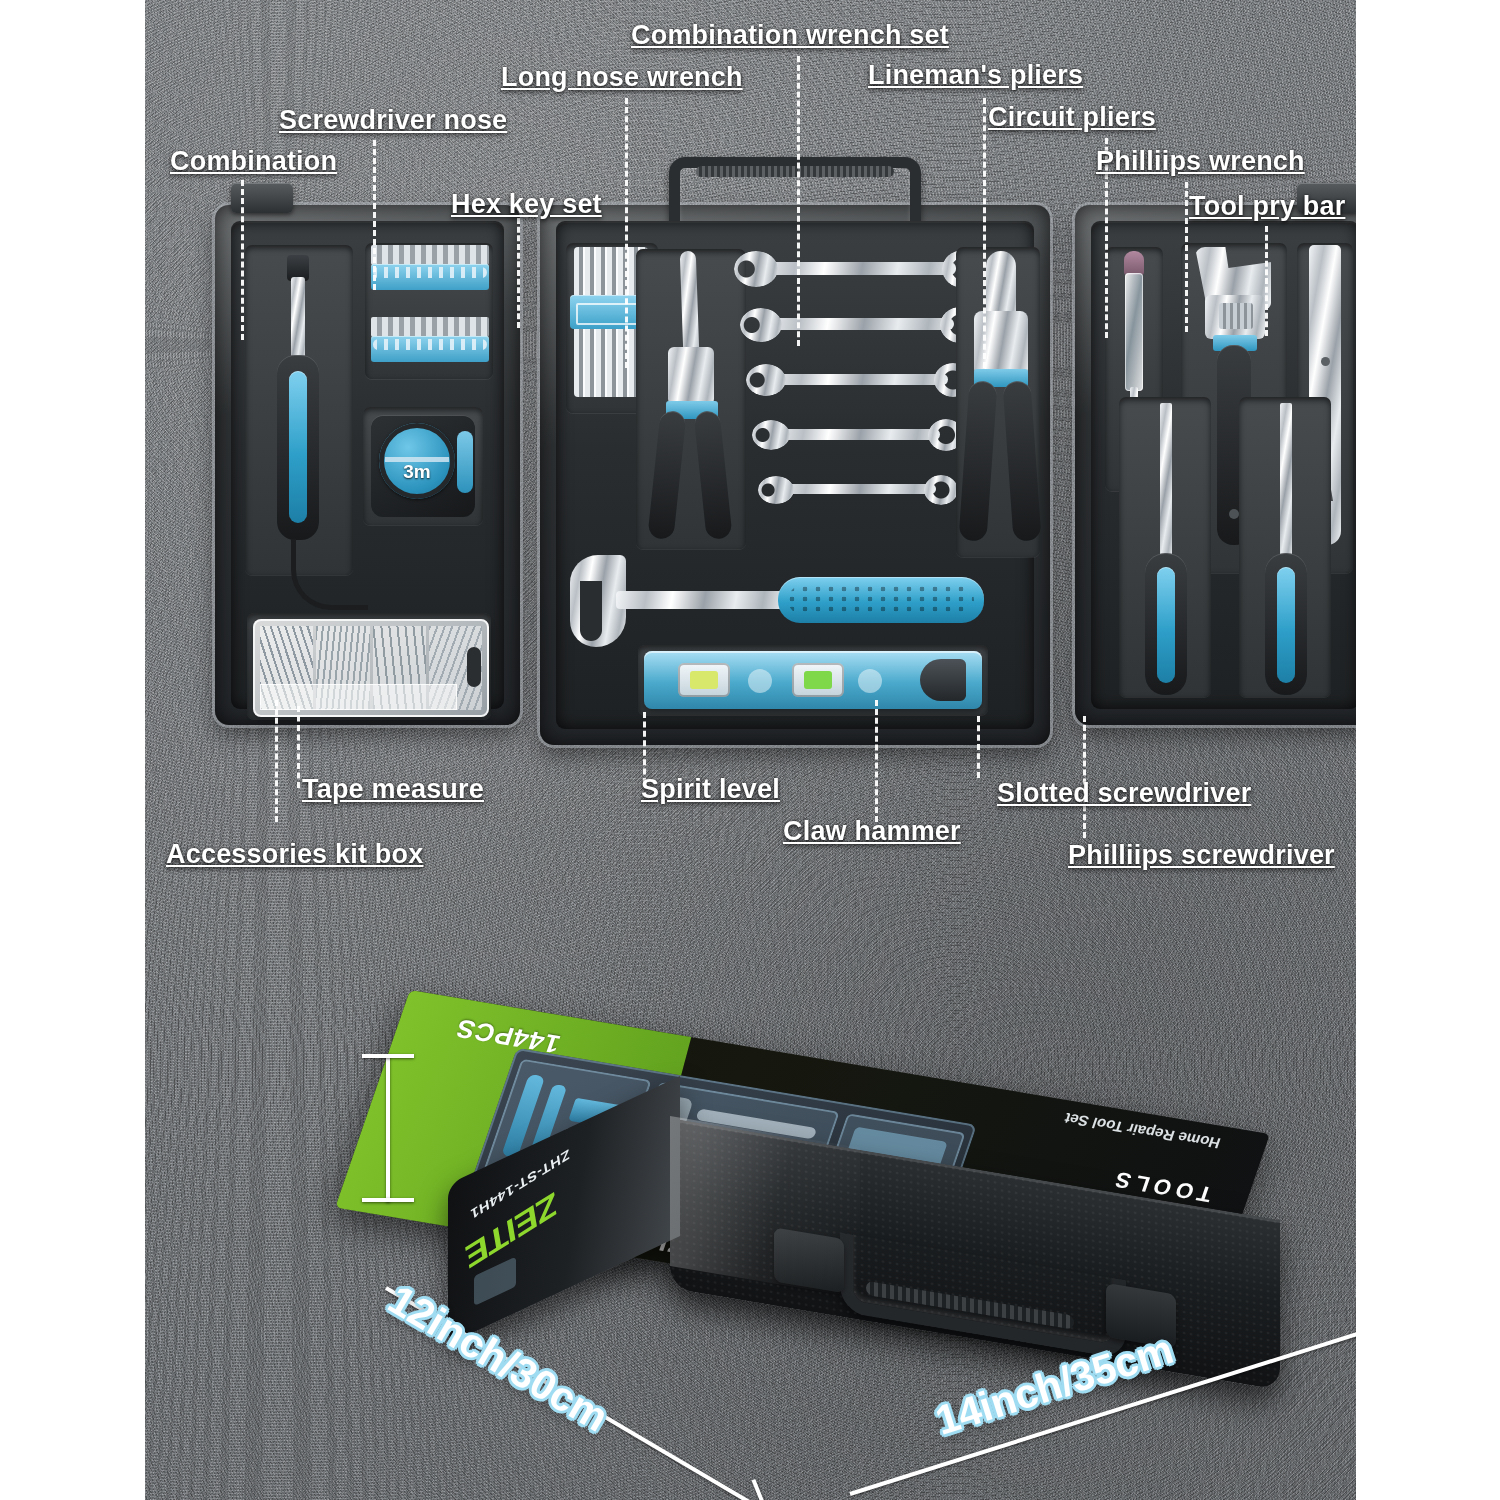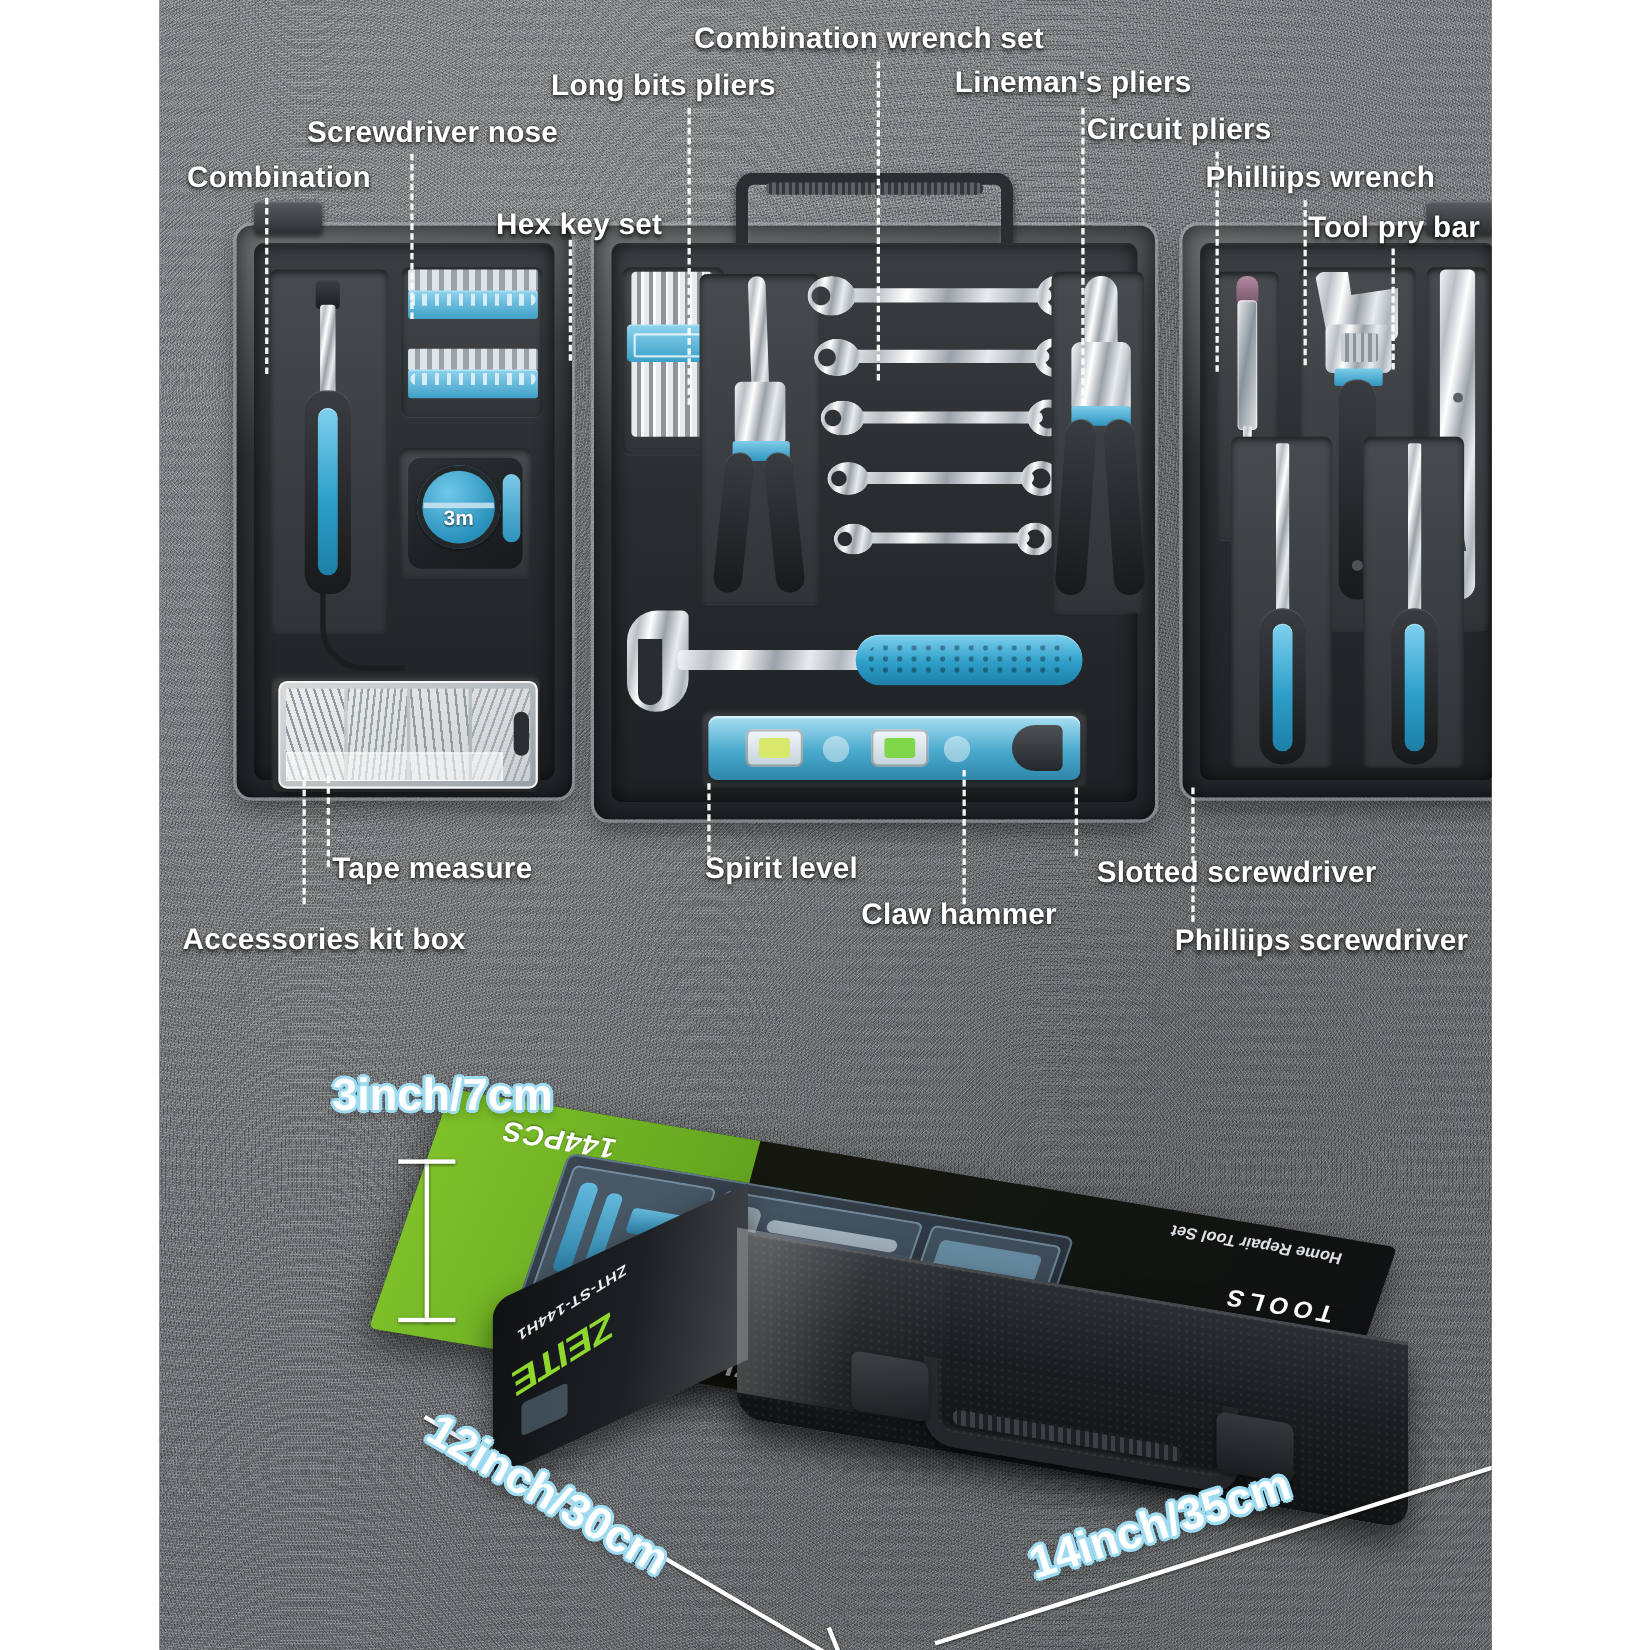--- a/index.html
+++ b/index.html
@@ -25,20 +25,21 @@
       repeating-radial-gradient(circle at 11% 23%, rgba(255,255,255,.5) 0 .6px, rgba(0,0,0,0) .6px 3px),
       repeating-radial-gradient(circle at 67% 71%, rgba(0,0,0,.5) 0 .6px, rgba(0,0,0,0) .6px 3.4px),
       repeating-radial-gradient(circle at 41% 89%, rgba(255,255,255,.4) 0 .5px, rgba(0,0,0,0) .5px 2.6px);
   }
 
   
   .lbl{
     position:absolute;color:#fff;font-weight:bold;font-size:27px;line-height:1;
     white-space:nowrap;letter-spacing:.2px;
     text-shadow:0 2px 4px rgba(0,0,0,.75), 0 0 2px rgba(0,0,0,.6);
+    text-decoration:underline;
   }
   .leader{position:absolute;width:0;border-left:3px dashed #ffffff;opacity:.95;}
 
   
   #case{position:absolute;left:50px;top:205px;width:1195px;height:560px;}
   .panel{
     position:absolute;top:0;border-radius:14px;
     background:
       linear-gradient(160deg,rgba(255,255,255,.22),rgba(255,255,255,0) 34%),
       linear-gradient(#4c5052,#303335 40%,#23262a);
@@ -366,21 +367,20 @@
 
         <div style="position:absolute;left:300px;top:126px;width:190px;height:150px;
                     transform:skewY(9.5deg);transform-origin:left top;
                     background:linear-gradient(105deg,rgba(255,255,255,.30),rgba(255,255,255,.05) 55%,rgba(255,255,255,0));
                     border-radius:0 0 10px 0;pointer-events:none;"></div>
       </div>
 
       <div class="dimline" style="left:96px;top:74px;width:4px;height:148px;"></div>
       <div class="dimline" style="left:72px;top:74px;width:52px;height:4px;"></div>
       <div class="dimline" style="left:72px;top:218px;width:52px;height:4px;"></div>
-      <div class="dimlbl" style="left:12px;top:-8px;">3inch/7cm</div>
 
       <div class="dimline" style="left:96px;top:306px;width:440px;height:4px;transform:rotate(30.5deg);transform-origin:left center;"></div>
       <div class="dimline" style="left:470px;top:498px;width:4px;height:46px;transform:rotate(-22deg);transform-origin:center;"></div>
       <div class="dimlbl rotlab" style="left:114px;top:296px;transform:rotate(30.5deg);transform-origin:left top;">12inch/30cm</div>
 
       <div class="dimline" style="left:560px;top:512px;width:660px;height:4px;transform:rotate(-17.5deg);transform-origin:left center;"></div>
       <div class="dimlbl" style="left:640px;top:420px;transform:rotate(-17.5deg);transform-origin:left top;">14inch/35cm</div>
     </div>
 
     <div>
@@ -402,21 +402,21 @@
       <div class="leader" style="left:832px;top:716px;height:62px;"></div>
       <div class="leader" style="left:938px;top:716px;height:122px;"></div>
     </div>
 
   </div>
 
   <div>
     <div class="lbl" style="left:170px;top:148px;">Combination</div>
     <div class="lbl" style="left:279px;top:107px;">Screwdriver nose</div>
     <div class="lbl" style="left:451px;top:191px;">Hex key set</div>
-    <div class="lbl" style="left:501px;top:64px;">Long bits pliers</div>
+    <div class="lbl" style="left:501px;top:64px;">Long nose wrench</div>
     <div class="lbl" style="left:631px;top:22px;">Combination wrench set</div>
     <div class="lbl" style="left:868px;top:62px;">Lineman's pliers</div>
     <div class="lbl" style="left:988px;top:104px;">Circuit pliers</div>
     <div class="lbl" style="left:1096px;top:148px;">Philliips wrench</div>
     <div class="lbl" style="left:1189px;top:193px;">Tool pry bar</div>
 
     <div class="lbl" style="left:166px;top:841px;">Accessories kit box</div>
     <div class="lbl" style="left:302px;top:776px;">Tape measure</div>
     <div class="lbl" style="left:641px;top:776px;">Spirit level</div>
     <div class="lbl" style="left:783px;top:818px;">Claw hammer</div>

